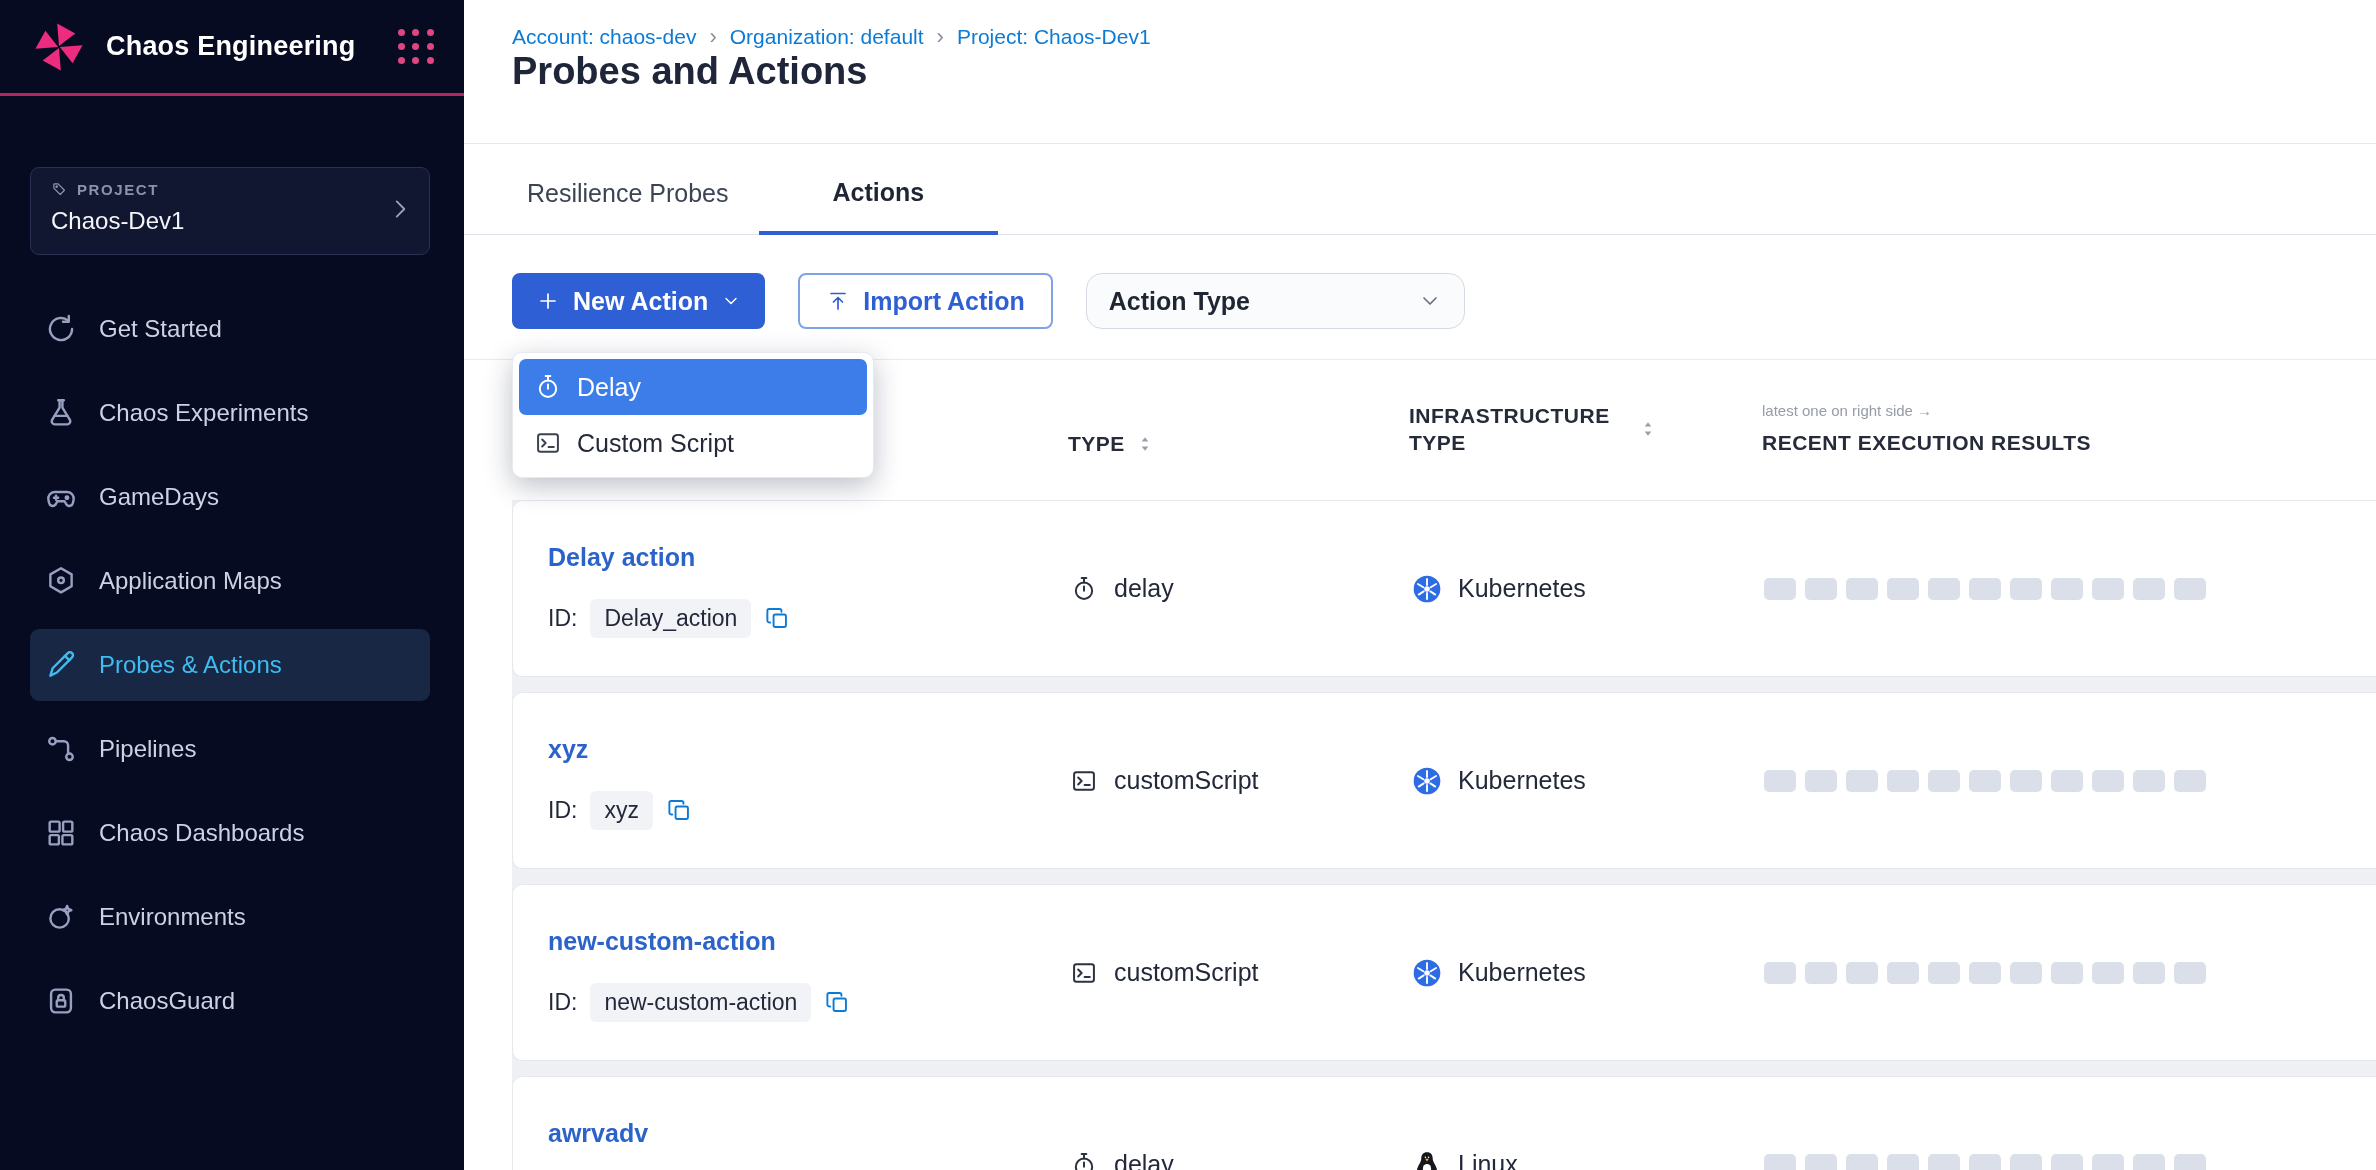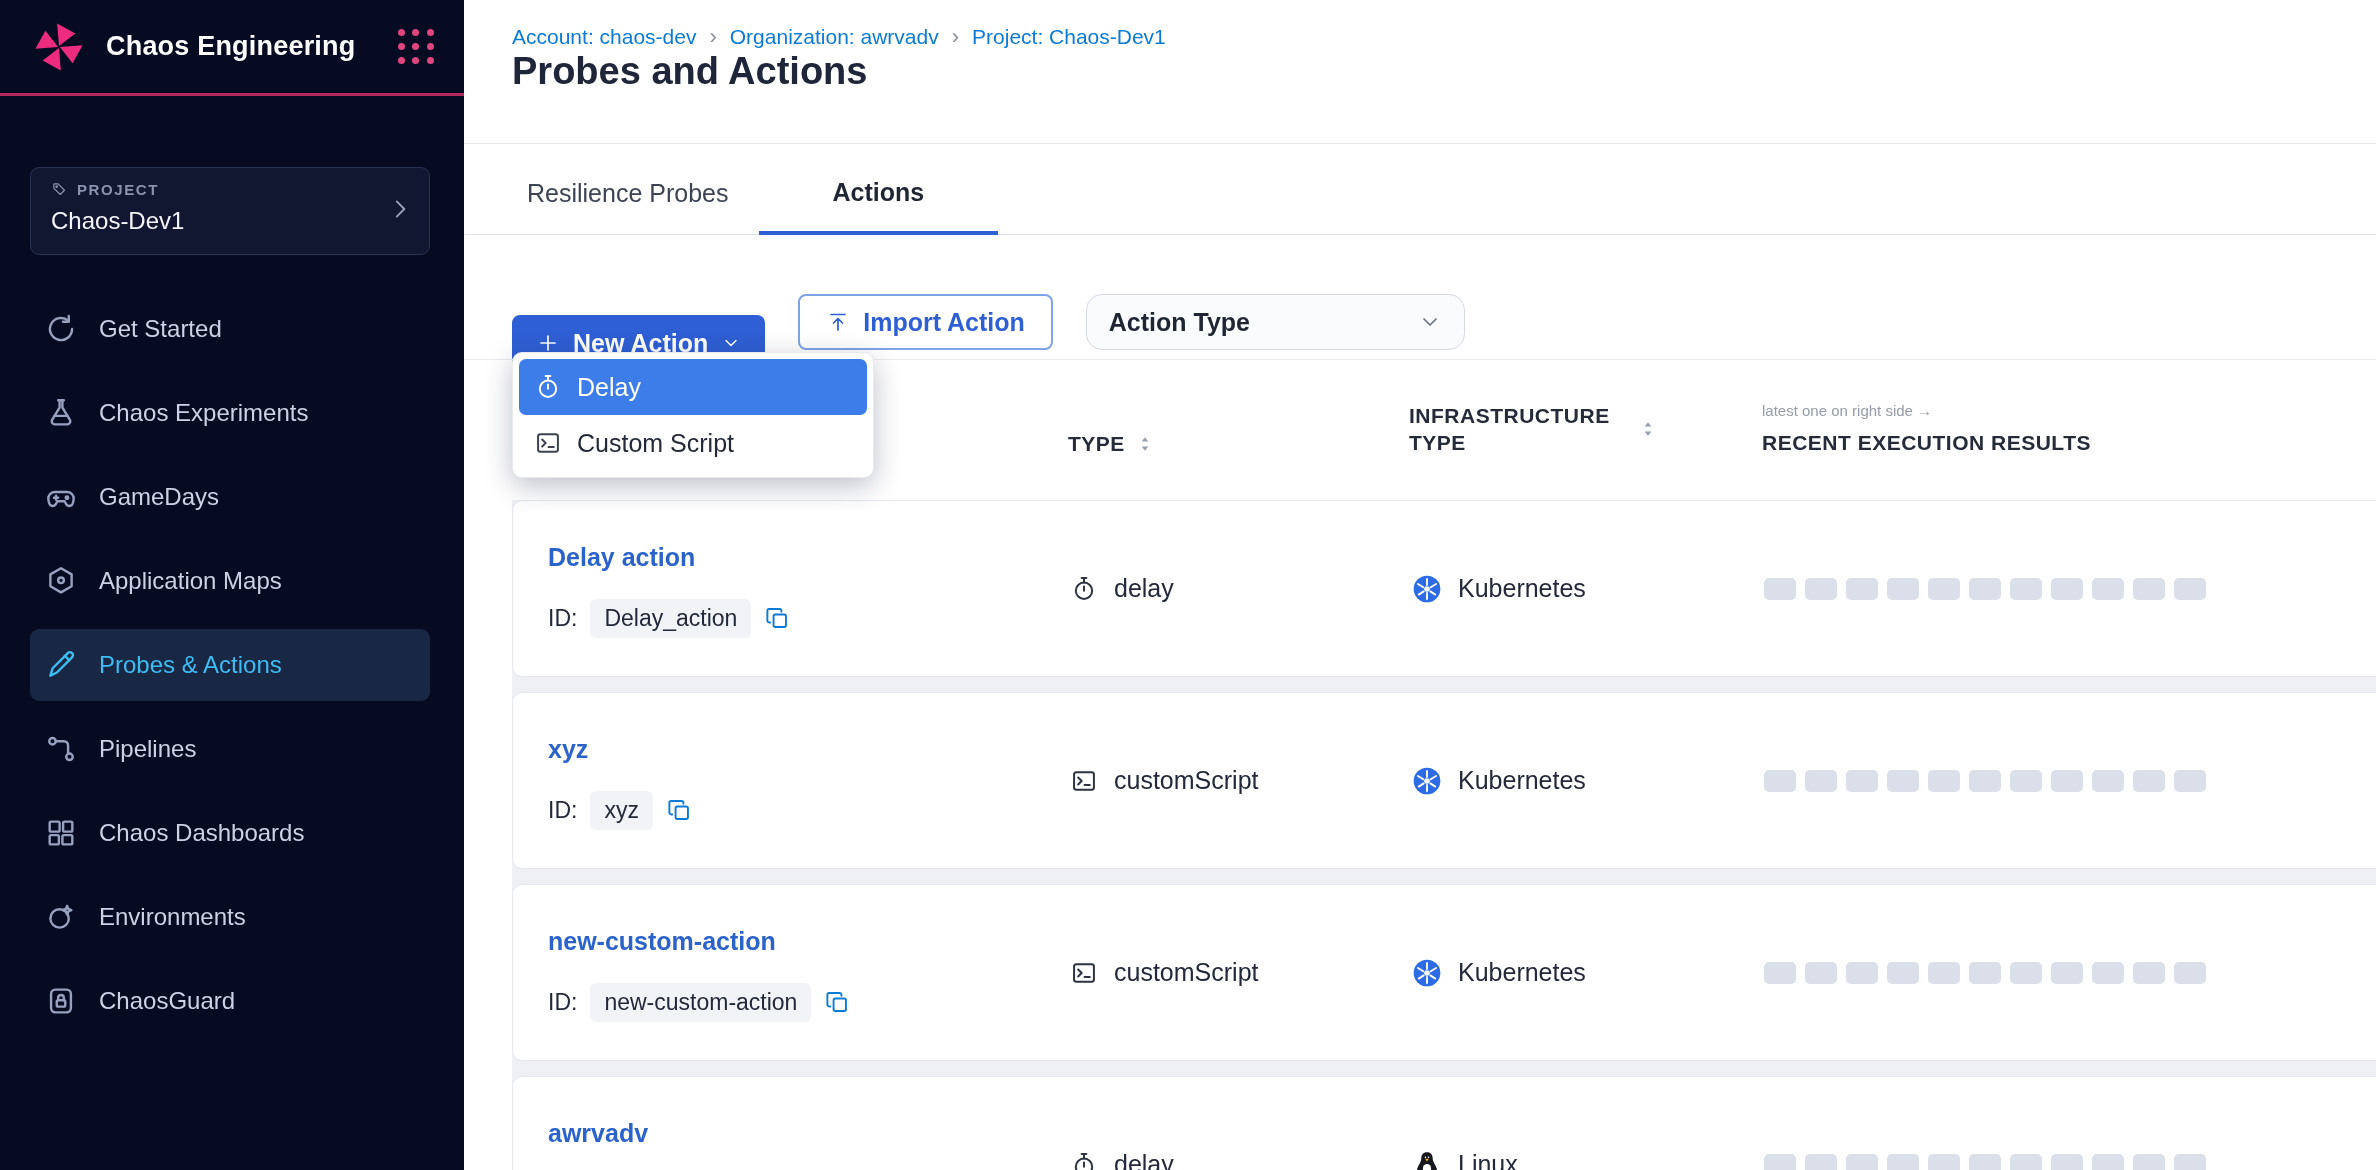--- a/index.html
+++ b/index.html
@@ -42,21 +42,21 @@
   h1.page-title { font-size: 38px; font-weight: bold; color: #20263a; }
 
   .tabbar { display: flex; align-items: flex-end; padding-left: 55px; height: 91px; border-bottom: 1px solid #dfe2e8; }
   .tab { font-size: 25px; color: #3c4454; padding: 0 8px 26px; cursor: pointer; white-space: nowrap; }
   .tab + .tab { margin-left: 22px; }
   .tab.active { font-weight: bold; color: #1f2533; padding: 0 74px 24px; border-bottom: 4px solid #2f5fd4; margin-bottom: -1px; }
 
   .toolbar { display: flex; align-items: center; gap: 33px; padding-left: 48px; margin-top: 38px; }
   .btn { height: 56px; display: inline-flex; align-items: center; gap: 13px; border-radius: 8px;
     font-size: 25px; font-weight: bold; cursor: pointer; font-family: inherit; }
-  .btn-primary { background: #2f5fd4; color: #ffffff; border: none; padding: 0 24px; margin-top: 42px; }
+  .btn-primary { background: #2f5fd4; color: #ffffff; border: none; padding: 0 24px; }
   .btn-primary svg { stroke: #ffffff; }
   .btn-outline { background: #ffffff; color: #2f5fd4; border: 2px solid #7fa3e6; padding: 0 26px; }
   .btn-outline svg { stroke: #2f5fd4; }
   .btn .ico-20 { width: 24px; height: 24px; }
   .btn .ico-18 { width: 20px; height: 20px; }
   .filter-select { height: 56px; width: 379px; background: #fafbfd; border: 1px solid #d7dae2; border-radius: 16px;
     display: flex; align-items: center; justify-content: space-between; padding: 0 22px; cursor: pointer; text-align: right; }
   .filter-select .label { font-size: 25px; color: #1f2533; font-weight: 600; }
   .filter-select svg { width: 24px; height: 24px; stroke: #6b7280; }
 
@@ -241,21 +241,21 @@
       </div>
     </nav>
   </aside>
 
   <main>
 
     <div class="page-header">
       <div class="breadcrumb">
         <a>Account: chaos-dev</a>
         <span class="sep">›</span>
-        <a>Organization: awrvadv</a>
+        <a>Organization: default</a>
         <span class="sep">›</span>
         <a>Project: Chaos-Dev1</a>
       </div>
       <h1 class="page-title">Probes and Actions</h1>
     </div>
 
     <div class="tabbar">
       <div class="tab">Resilience Probes</div>
       <div class="tab active">Actions</div>
     </div>

